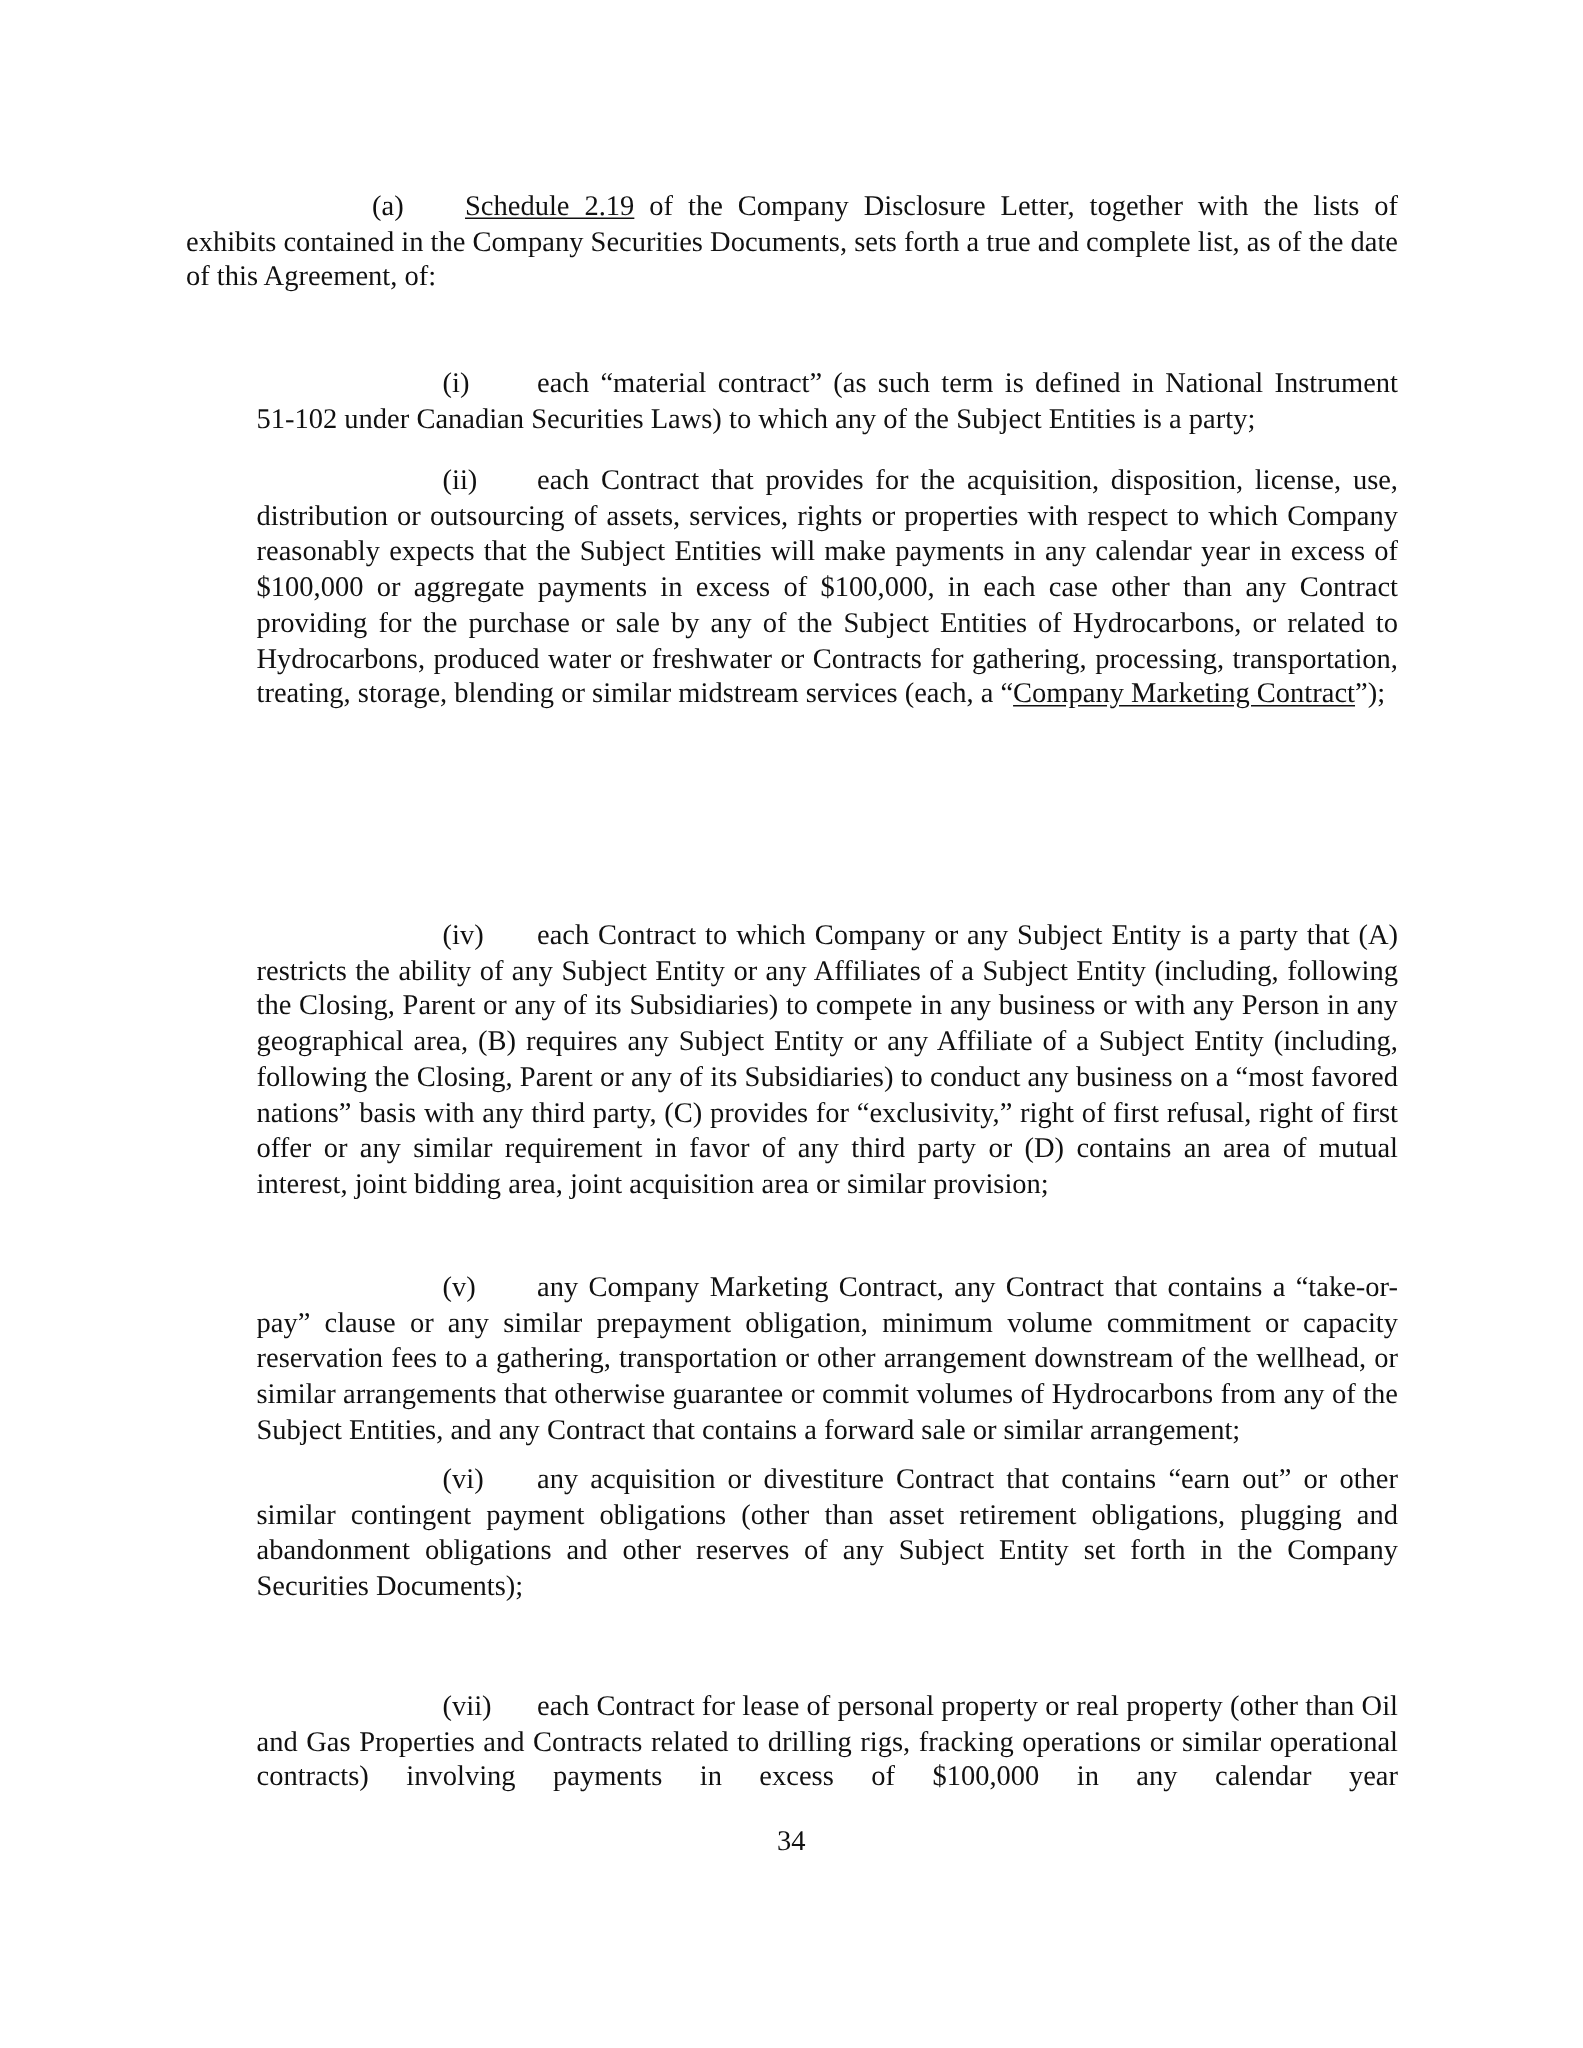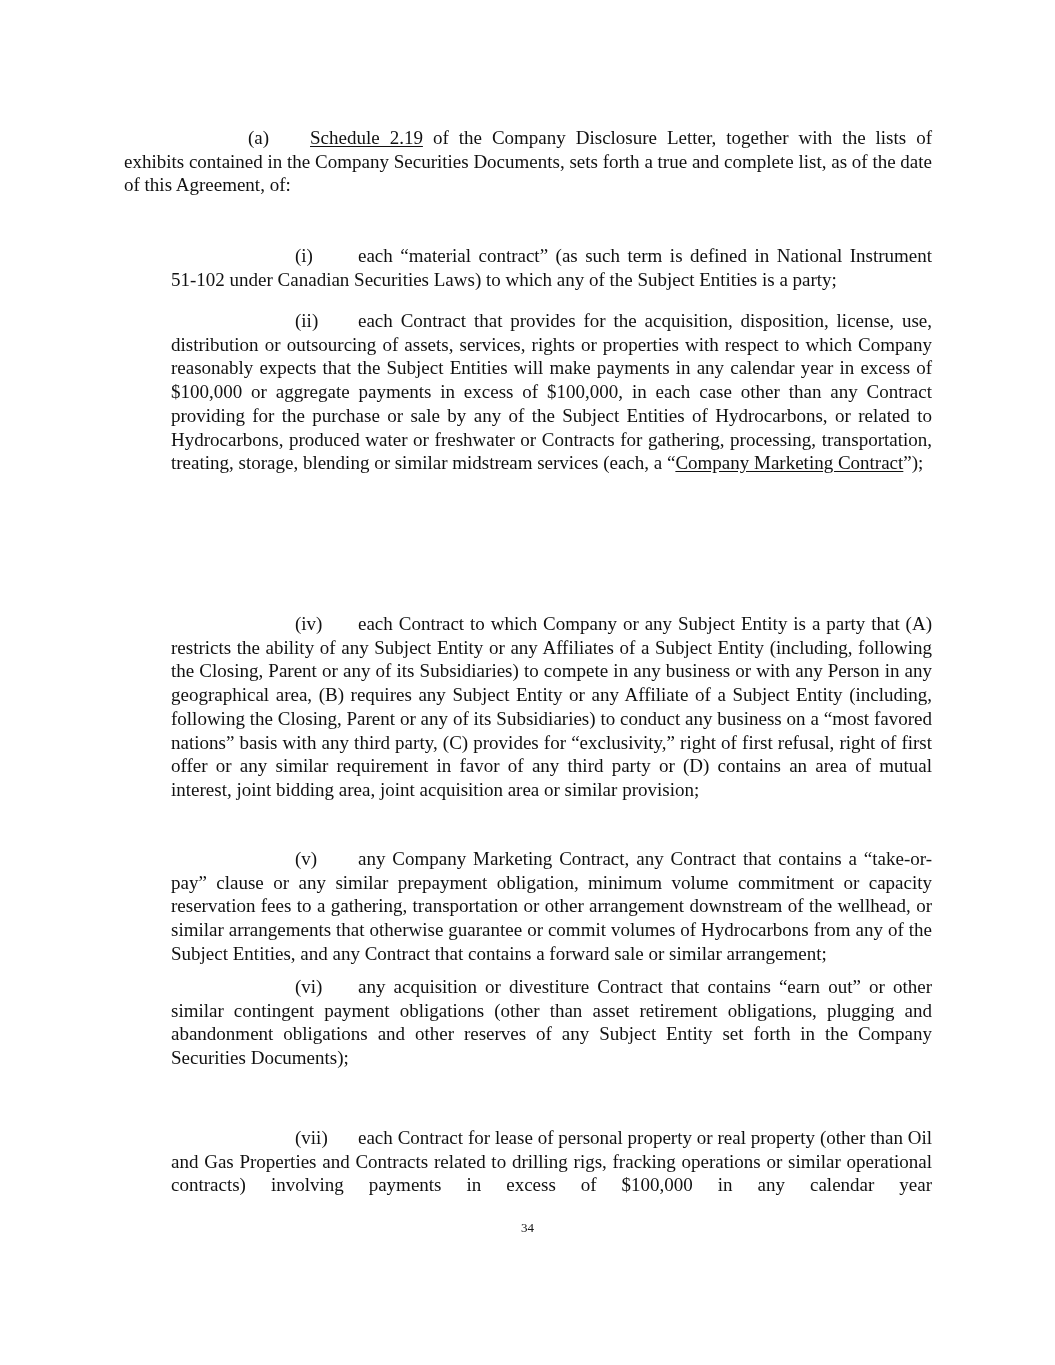--- a/index.html
+++ b/index.html
@@ -12,21 +12,21 @@
     .para { position: absolute; text-align: justify; text-align-last: left; }
     .para-a { left: 124px; width: 808px; top: 126px; }
     .sub { left: 171px; width: 761px; }
     .first-line { text-indent: 124px; }
     .label { display: inline-block; text-indent: 0; }
     .label-a { width: 62px; }
     .label-sub { width: 63px; }
     .u { text-decoration: underline; text-underline-offset: 2px; }
     .page-number {
       position: absolute; top: 1216px; left: 0; width: 1055px; text-align: center;
-      font-size: 13px;
+      font-size: 19px;
     }
   </style>
 </head>
 <body>
 
 <div class="page">
 
   <div class="para para-a first-line"><span class="label label-a">(a)</span><span class="u">Schedule 2.19</span><span> of the Company Disclosure Letter, together with the lists of exhibits contained in the Company Securities Documents, sets forth a true and complete list, as of the date of this Agreement, of:</span></div>
 
   <div class="para sub first-line" style="top:216px;margin-top:28px;"><span class="label label-sub">(i)</span><span>each “material contract” (as such term is defined in National Instrument 51-102 under Canadian Securities Laws) to which any of the Subject Entities is a party;</span></div>

